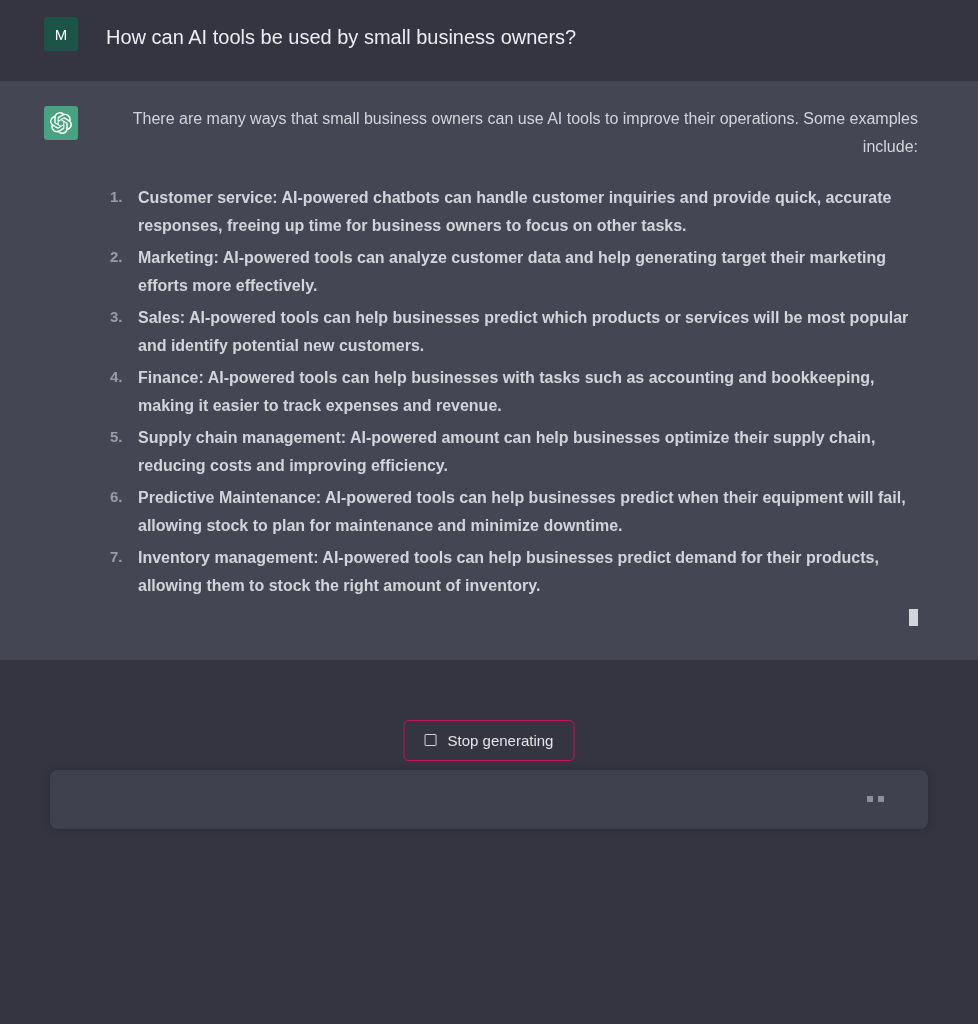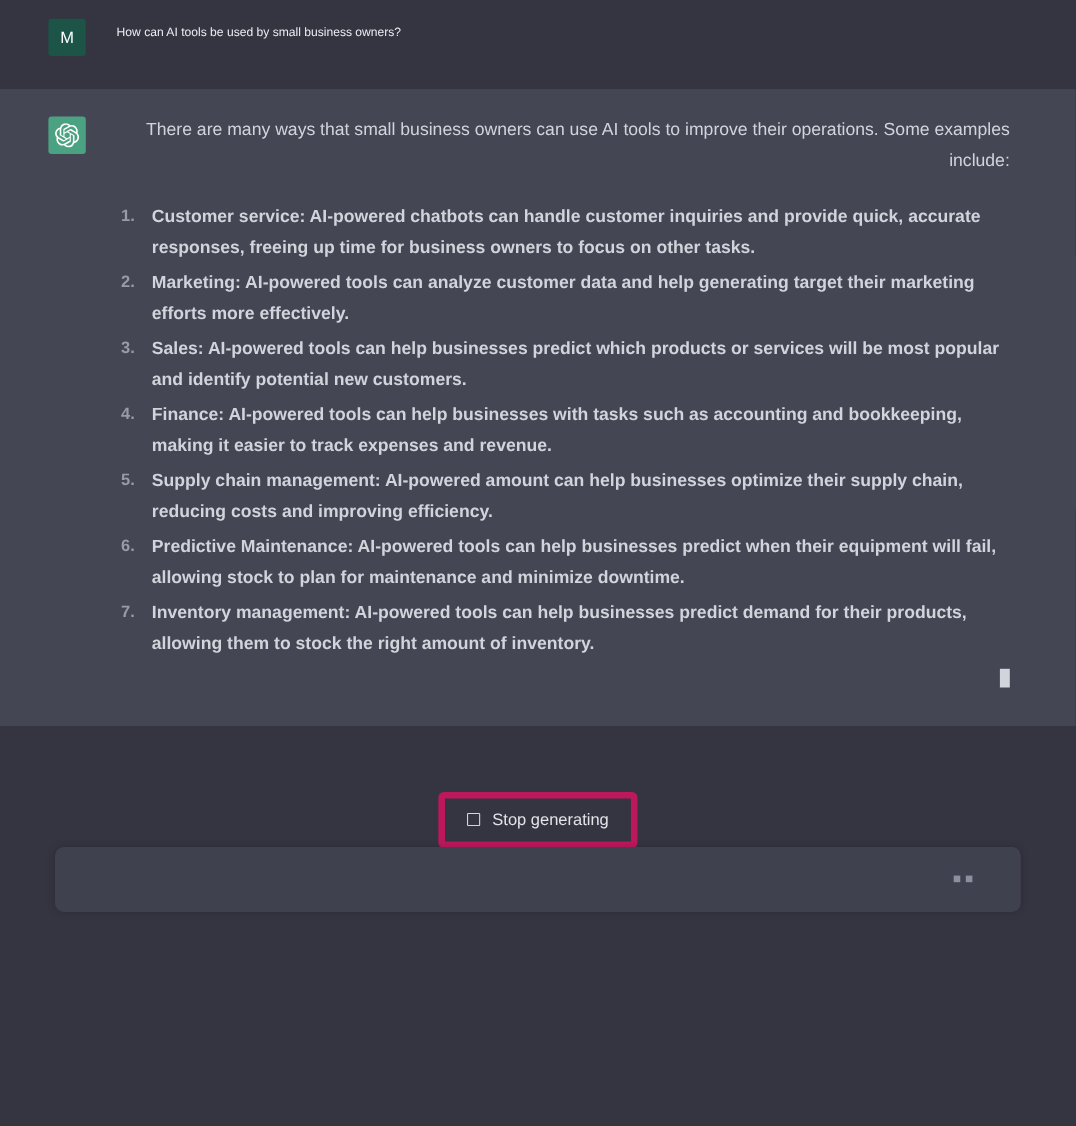--- a/index.html
+++ b/index.html
@@ -74,21 +74,21 @@
     background: #4ba283;
   }
   .avatar.bot-avatar svg { display: block; }
 
   .msg-content {
     flex: 1;
     min-width: 0;
   }
 
   .user-text {
-    font-size: 11px;
+    font-size: 20px;
     line-height: 1.45;
     color: #ececf1;
     padding-top: 7px;
   }
 
   .bot-para {
     font-size: 16px;
     line-height: 1.72;
     color: #d1d5db;
     text-align: right;
@@ -142,21 +142,21 @@
 
   .stop-btn {
     position: absolute;
     top: 60px;
     left: 50%;
     transform: translateX(-50%);
     display: flex;
     align-items: center;
     gap: 11px;
     background: #343541;
-    border: 6px solid #be185d;
+    border: 1px solid #be185d;
     border-radius: 5px;
     padding: 11px 20px;
     color: #e3e3e8;
     font-size: 15px;
     font-family: "Liberation Sans", sans-serif;
     cursor: pointer;
     white-space: nowrap;
   }
   .stop-square {
     width: 12px;

